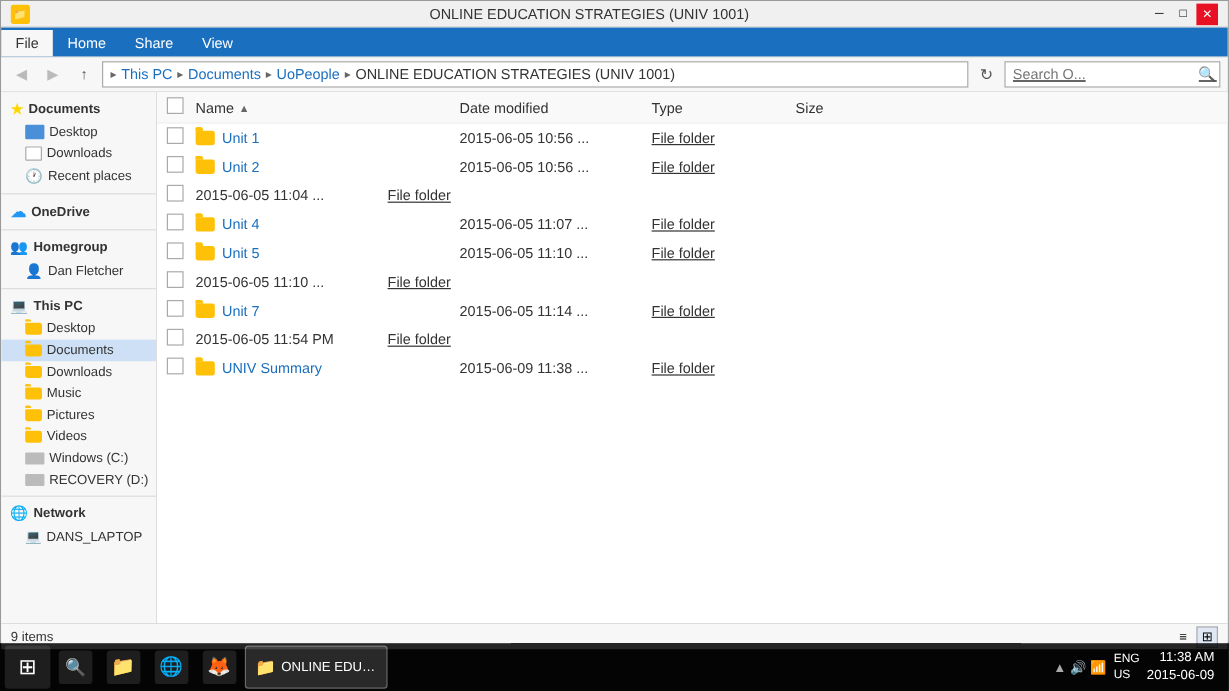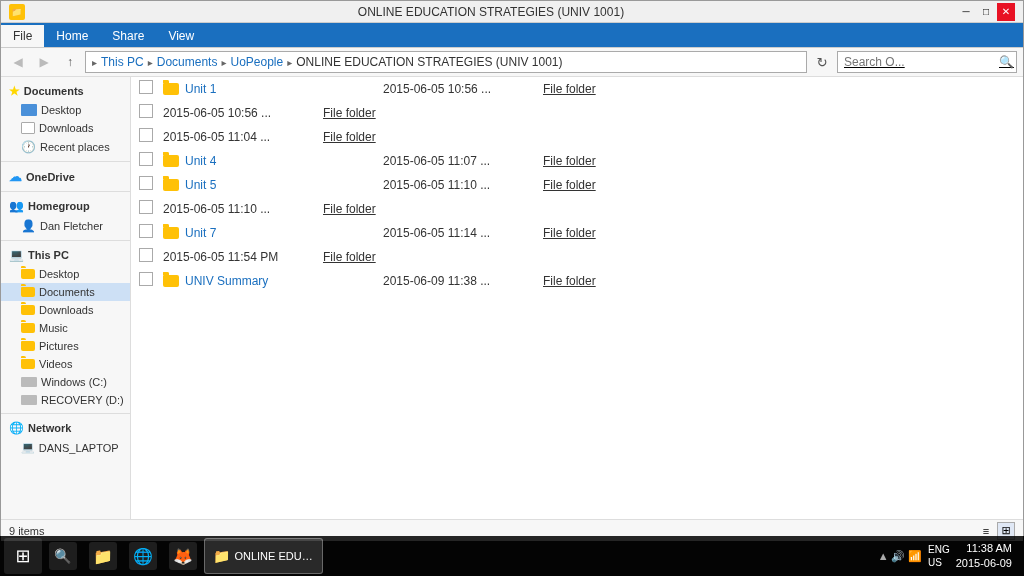--- a/index.html
+++ b/index.html
@@ -331,39 +331,63 @@
         </div>
         <div class="sidebar-item">
           <span style="font-size:11px;">💻</span>
           <span>DANS_LAPTOP</span>
         </div>
       </div>
     </div>
 
     <div class="content-area">
 
+      <div class="col-headers">
+        <div class="col-check">
+          <div class="cb"></div>
+        </div>
+        <div class="col-name">
+          <span>Name</span>
+          <span class="sort-arrow">▲</span>
+        </div>
+        <div class="col-date">
+          <span>Date modified</span>
+        </div>
+        <div class="col-type">
+          <span>Type</span>
+        </div>
+        <div class="col-size">
+          <span>Size</span>
+        </div>
+      </div>
 
       <div id="file-list">
           <div class="file-row">
       <div class="row-check">
         <div class="cb"></div>
       </div>
       <div class="row-name">
         <div class="folder-icon" style="width:16px;height:12px;background:#ffc107;border-radius:1px 2px 2px 2px;position:relative;display:inline-flex;align-items:center;flex-shrink:0;">
           <div style="position:absolute;top:-3px;left:0;width:6px;height:3px;background:#ffc107;border-radius:1px 2px 0 0;"></div>
         </div>
         <span>Unit 1</span>
       </div>
       <div class="row-date">2015-06-05 10:56 ...</div>
       <div class="row-type">File folder</div>
       <div class="row-size"></div>
     </div>
           <div class="file-row">
       <div class="row-check">
         <div class="cb"></div>
+      </div>
+      <div class="row-name">
+        <div class="folder-icon" style="width:16px;height:12px;background:#ffc107;border-radius:1px 2px 2px 2px;position:relative;display:inline-flex;align-items:center;flex-shrink:0;">
+          <div style="position:absolute;top:-3px;left:0;width:6px;height:3px;background:#ffc107;border-radius:1px 2px 0 0;"></div>
+        </div>
+        <span>Unit 2</span>
       </div>
       <div class="row-date">2015-06-05 10:56 ...</div>
       <div class="row-type">File folder</div>
       <div class="row-size"></div>
     </div>
           <div class="file-row">
       <div class="row-check">
         <div class="cb"></div>
       </div>
       <div class="row-date">2015-06-05 11:04 ...</div>

